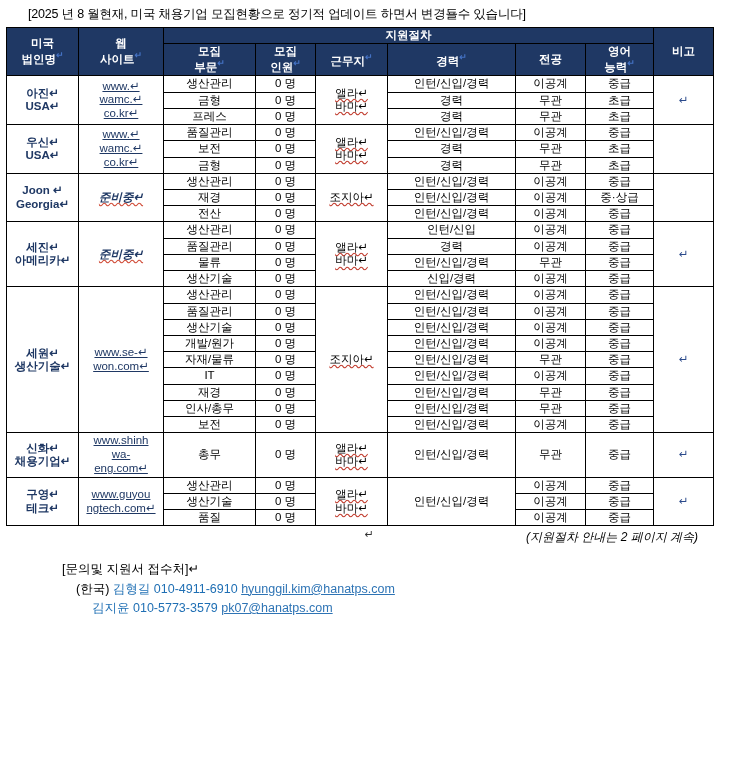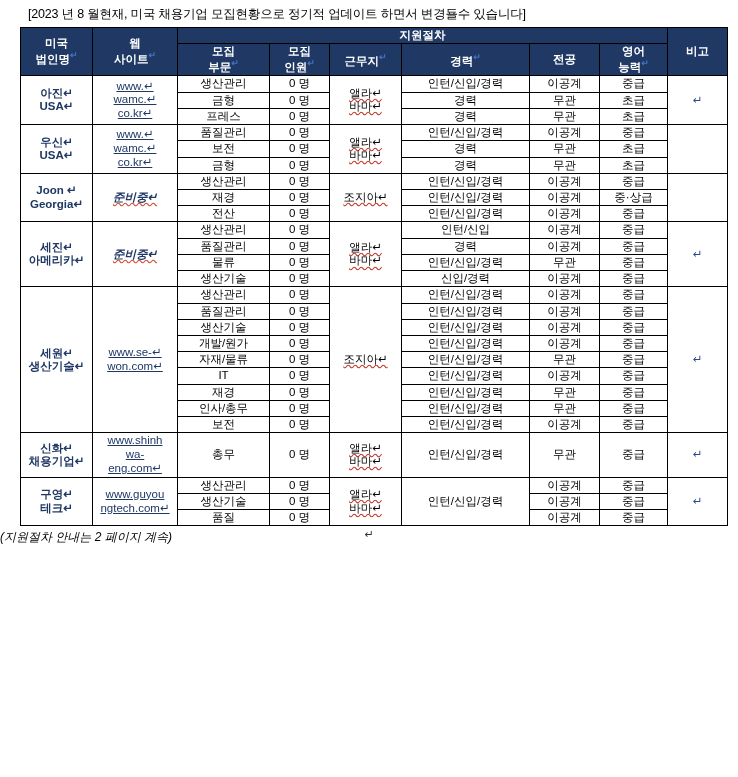--- a/index.html
+++ b/index.html
@@ -13,21 +13,21 @@
   }
   .page{position:relative;width:738px;height:777px;}
   .title{
     padding:6px 0 4px 28px;
     font-size:12.5px;
     letter-spacing:-0.2px;
     white-space:nowrap;
   }
   table.main{
     border-collapse:collapse;
-    margin-left:20px;
+    margin-left:6px;
     width:610px;
     table-layout:fixed;
   }
   table.main th, table.main td{
     border:1px solid #000;
     text-align:center;
     vertical-align:middle;
     padding:1px 2px;
     font-size:11.5px;
     line-height:1.15;
@@ -65,21 +65,21 @@
   }
   .cellnorm{font-size:11.5px;}
   .mark{color:#2b4a8b;font-size:10px;}
   .center-mark{
     text-align:center;
     font-size:11px;
     color:#333;
     padding-top:2px;
   }
   .cont-note{
-    text-align:left;
+    text-align:right;
     padding-right:40px;
     font-style:italic;
     font-size:12px;
     margin-top:-12px;
   }
   .contact-block{
     margin-top:14px;
     padding-left:46px;
     font-size:12.5px;
     line-height:1.55;
@@ -91,21 +91,21 @@
   .phone{color:#1f6fb4;}
   .c-indent{padding-left:16px;}
   .c-indent2{padding-left:32px;}
   .small-arrow{font-size:9px;color:#4472c4;vertical-align:super;}
 </style>
 </head>
 <body>
 
 <div class="page">
 
-  <div class="title">[2023 년 8 월현재, 미국 채용기업 모집현황으로 정기적 업데이트 하면서 변경됼수 있습니다]</div>
+  <div class="title">[2025 년 8 월현재, 미국 채용기업 모집현황으로 정기적 업데이트 하면서 변경됼수 있습니다]</div>
 
   <table class="main">
     <colgroup>
       <col style="width:72px">
       <col style="width:85px">
       <col style="width:92px">
       <col style="width:60px">
       <col style="width:72px">
       <col style="width:128px">
       <col style="width:70px">
@@ -371,14 +371,21 @@
           <td class="cellnorm">0 명</td>
           <td class="cellnorm">이공계</td>
           <td class="cellnorm">중급</td>
         </tr>
       </tbody>
   </table>
 
   <div class="center-mark">↵</div>
   <div class="cont-note">(지원절차 안내는 2 페이지 계속)</div>
 
+  <div class="contact-block">
+    <div class="head c-indent">[문의및 지원서 접수처]↵</div>
+    <div id="contact-lines">
+        <div class="contact-line c-indent2" style="padding-left: 30px;"><span class="label">(한국) </span><span class="phone">김형길 </span><span class="phone">010-4911-6910  </span><span class="email">hyunggil.kim@hanatps.com</span></div>
+        <div class="contact-line c-indent2" style="padding-left: 46px;"><span class="phone">김지윤 </span><span class="phone">010-5773-3579  </span><span class="email">pk07@hanatps.com</span></div>
+      </div>
+  </div>
 
 </div>
 
 </body></html>

